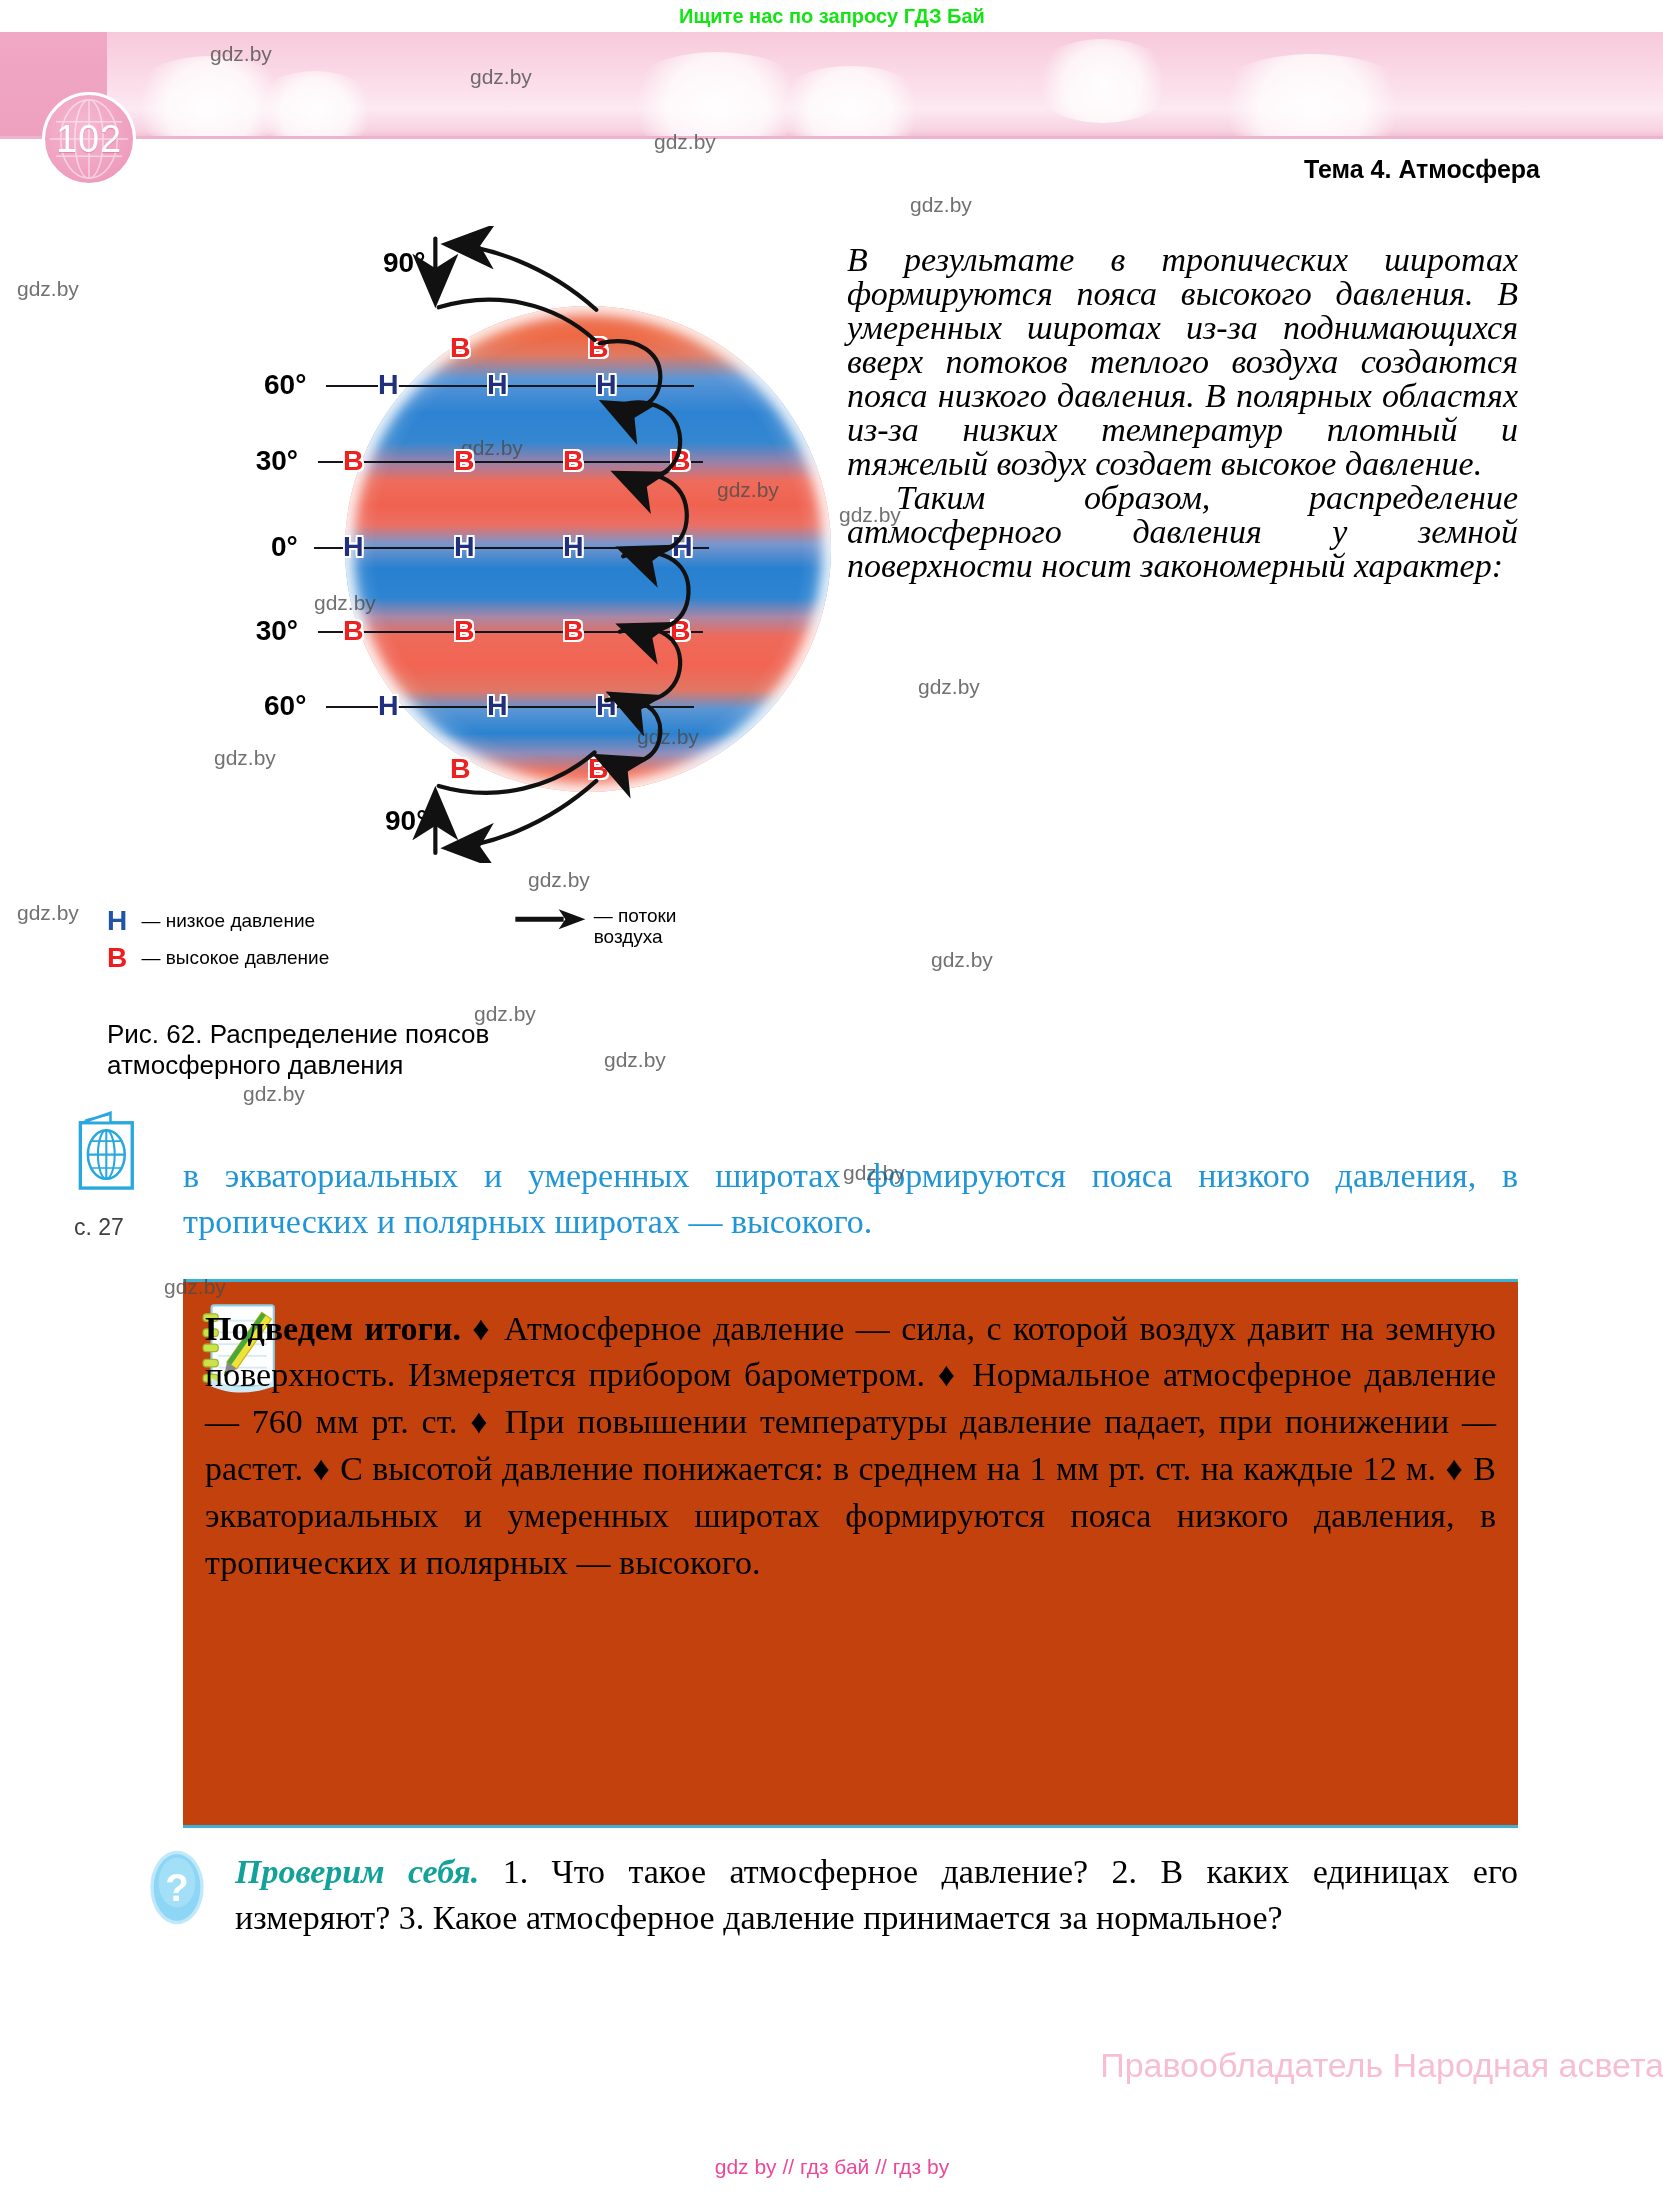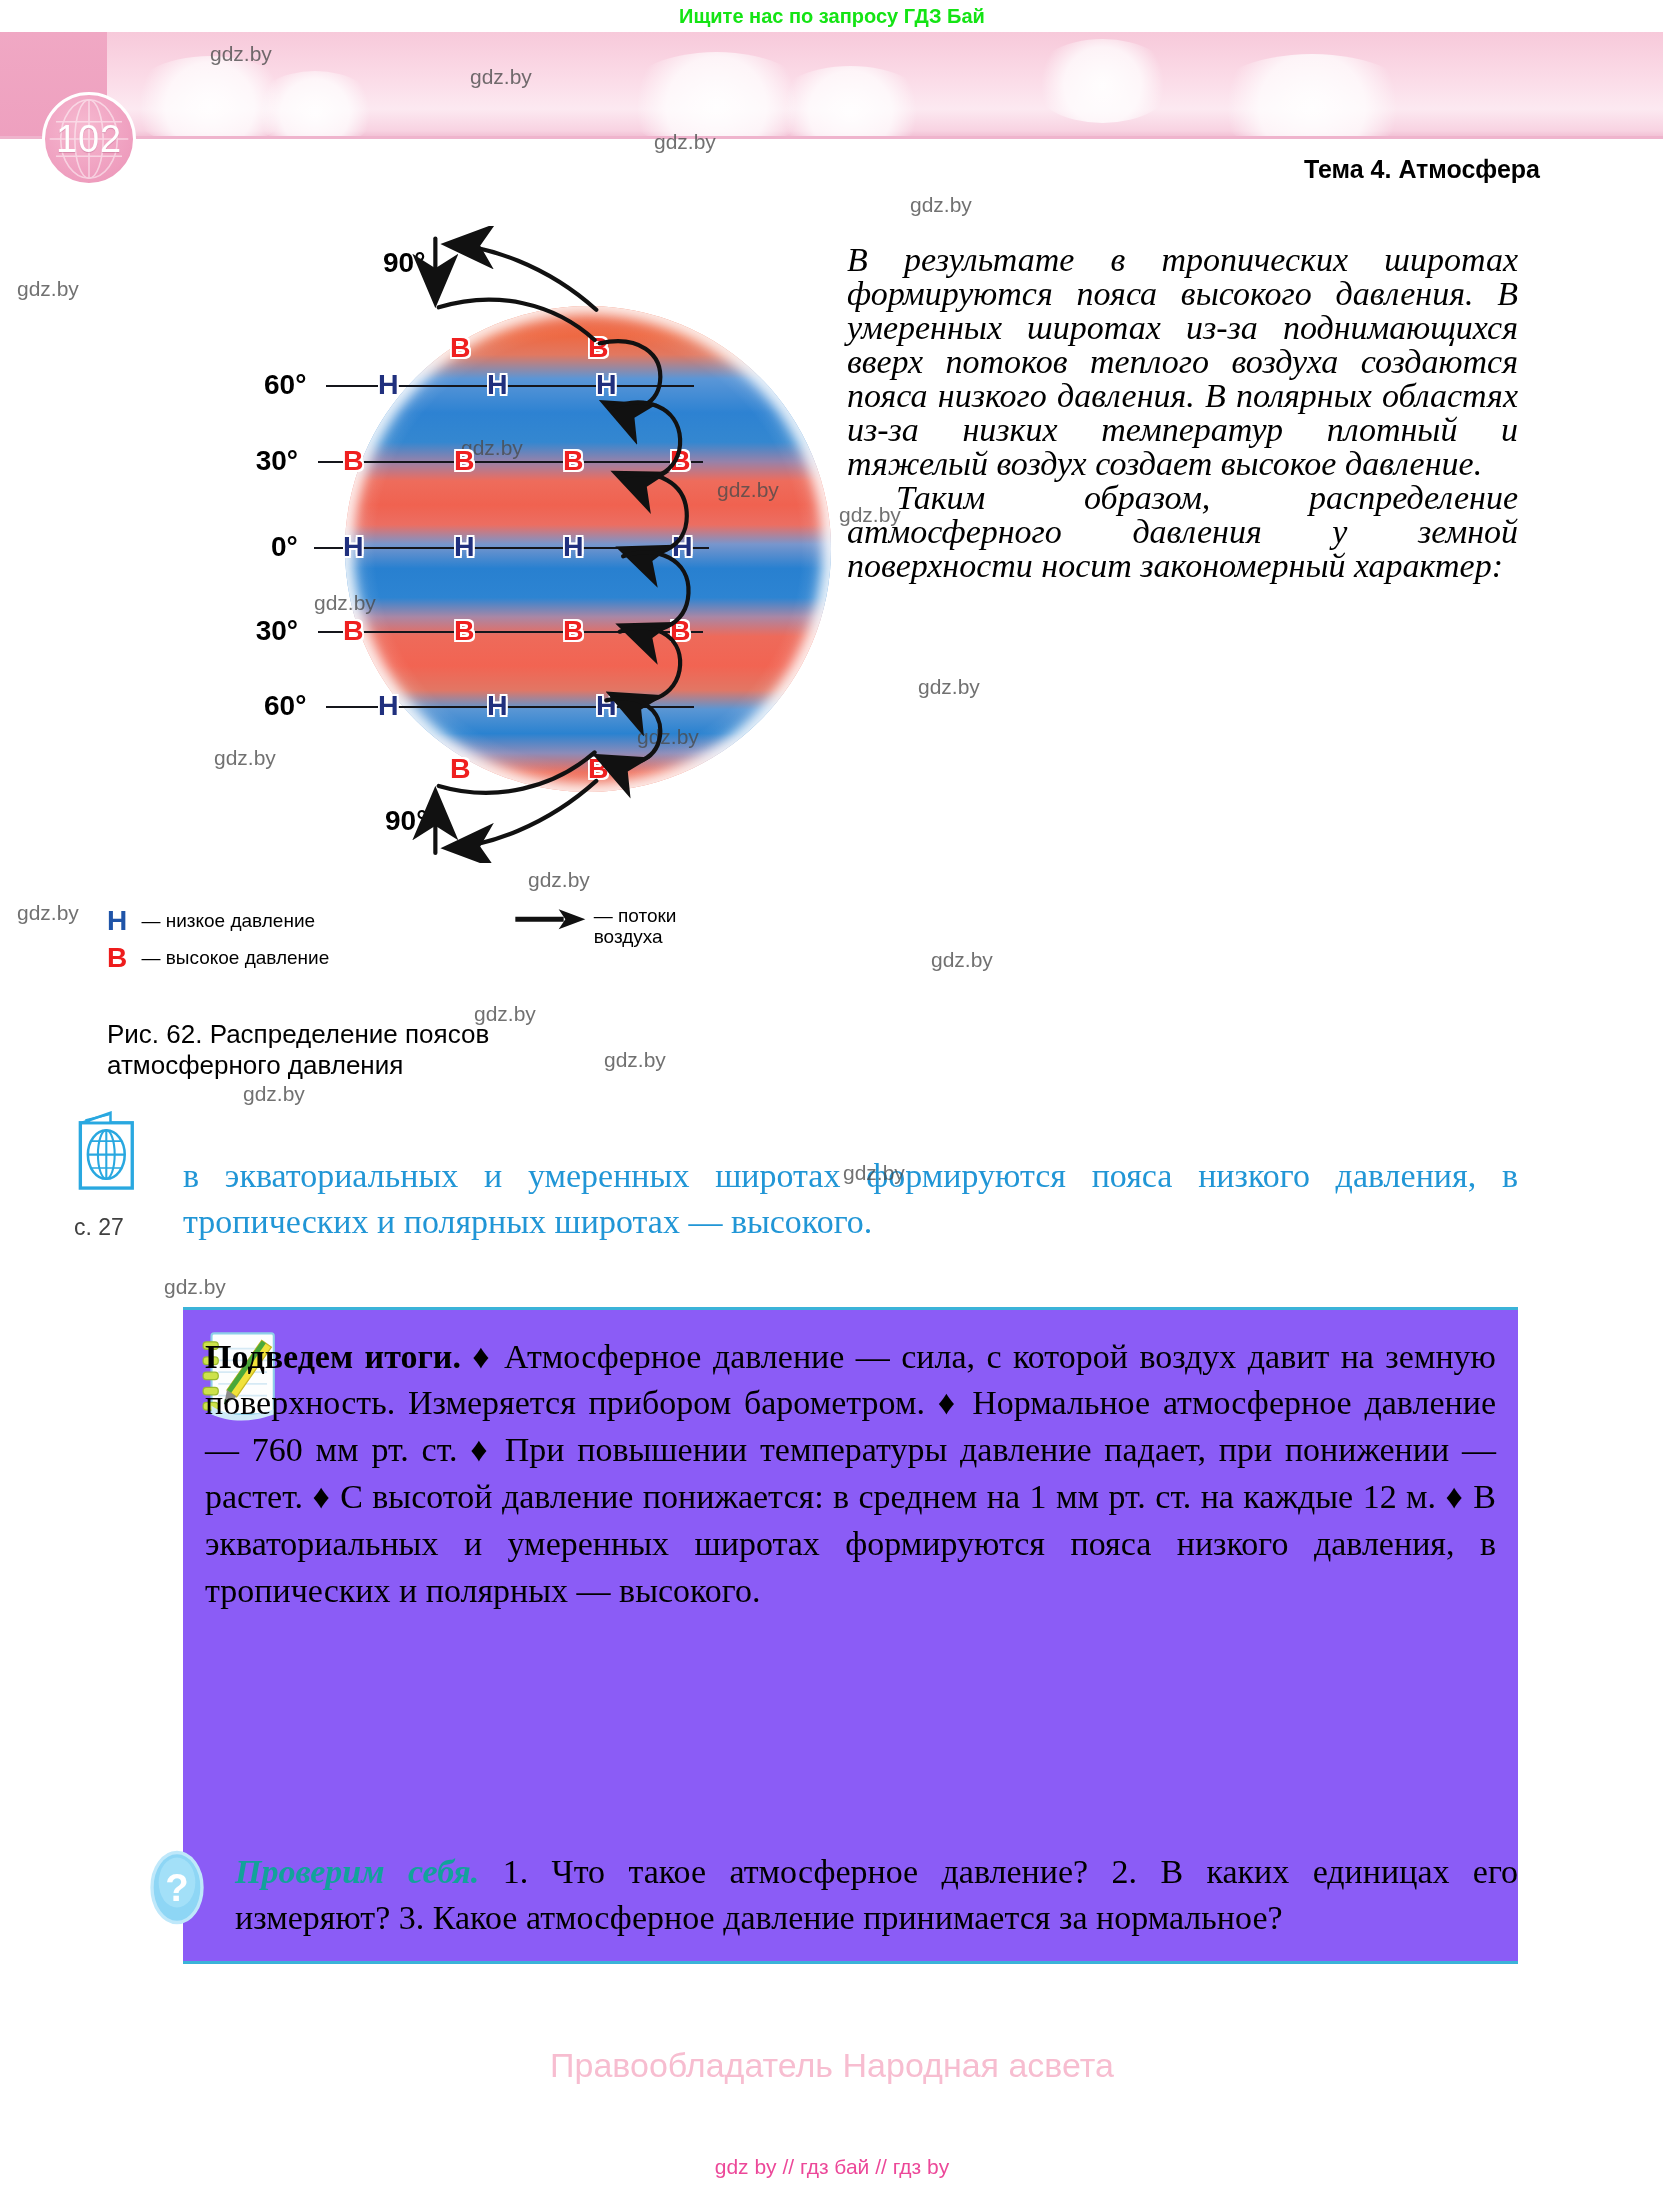--- a/index.html
+++ b/index.html
@@ -136,41 +136,40 @@
   }
   .body-col p{margin:0 0 0 0;text-align:justify;text-justify:inter-word;font-style:italic;}
   .body-col p.indent{text-indent:49px;}
   
   .blue-full{
     position:absolute;left:183px;top:1153px;width:1335px;
     font-size:34px;line-height:1.36;color:#2196d6;text-align:justify;
   }
   
   .summary-box{
-    position:absolute;left:183px;top:1279px;width:1335px;height:657px;
-    background:#8b5cf6;border-top:3.4px solid #3bb3d9;border-bottom:3.4px solid #3bb3d9;
+    position:absolute;left:183px;top:1279px;width:1335px;height:549px;
+    background:#c2410c;border-top:3.4px solid #3bb3d9;border-bottom:3.4px solid #3bb3d9;
     box-sizing:border-box;
-    margin-top:28px;
   }
   .summary-inner{
     position:absolute;left:22px;top:23.5px;width:1291px;
     font-size:34px;line-height:1.38;color:#000;text-align:justify;
   }
   .bold{font-weight:bold;}
   .notepad{position:absolute;left:15px;top:15px;width:91px;height:101px;}
   
   .check-block{
     position:absolute;left:235px;top:1849px;width:1283px;
     font-size:34px;line-height:1.35;color:#000;text-align:justify;
   }
   .check-title{color:#12a29a;font-weight:bold;font-style:italic;}
   .qmark-badge{position:absolute;left:147px;top:1849px;width:60px;height:77px;}
   
   .copyright{
-    position:absolute;left:0;top:2046px;width:1664px;text-align:center;
+    position:absolute;left:0;top:2046px;width:1664px;text-align:right;
     font-family:"Liberation Sans",sans-serif;font-size:34px;color:#f7bdd0;
   }
   .footer-links{
     position:absolute;left:0;top:2155px;width:1664px;text-align:center;
     font-family:"Liberation Sans",sans-serif;font-size:21px;color:#ec4899;
   }
 </style>
 </head>
 <body>
 

